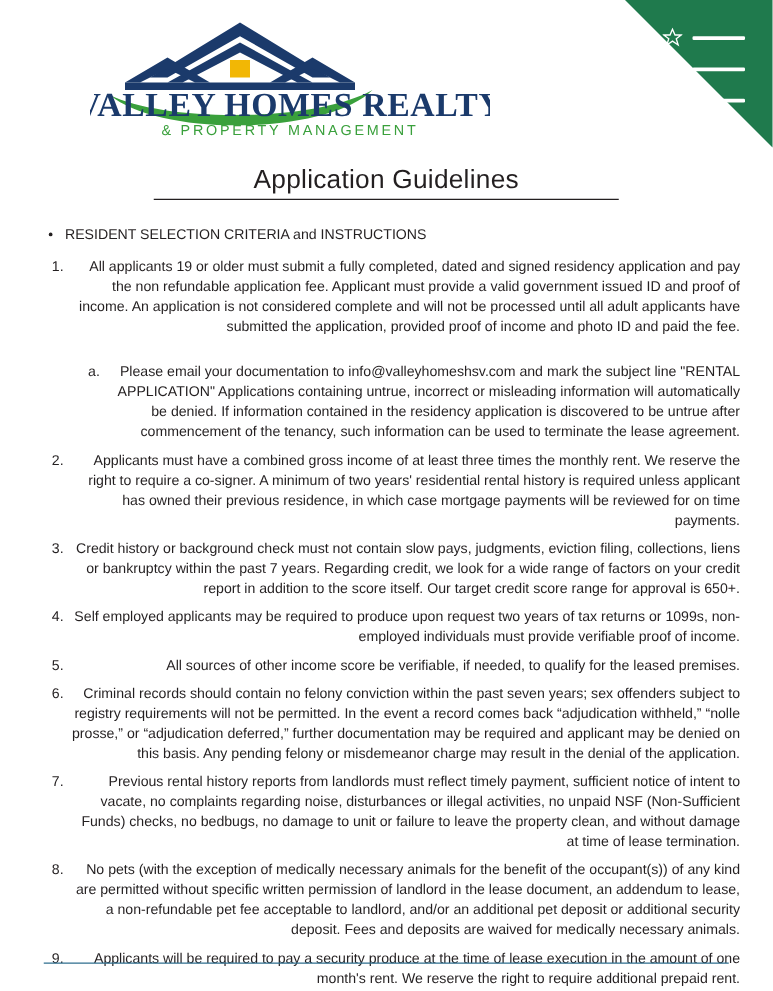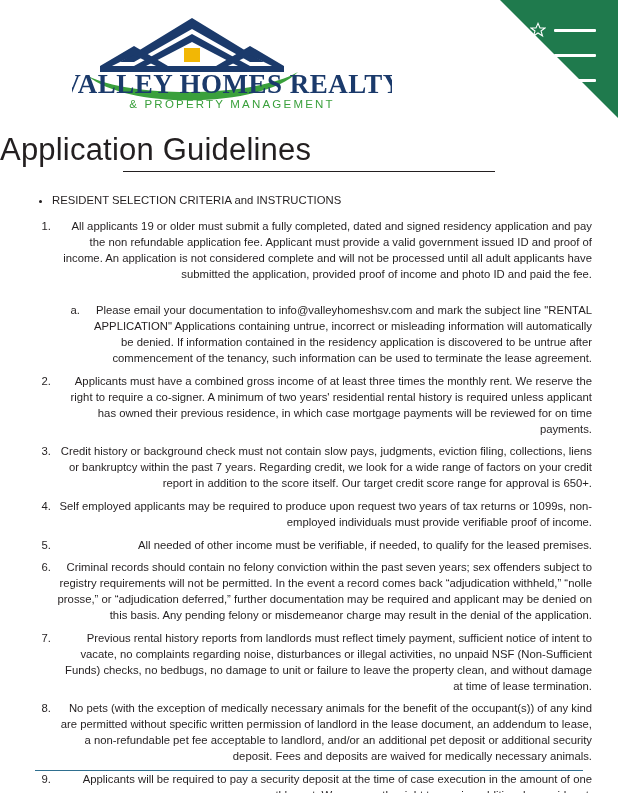--- a/index.html
+++ b/index.html
@@ -72,21 +72,22 @@
   }
   .menu-line {
     width: 42px;
     height: 3px;
     background: #ffffff;
     border-radius: 1px;
   }
 
   
   .doc-title {
-    font-size: 31px;
+    text-align: center;
+    font-size: 21px;
     font-weight: normal;
     color: #231f20;
     letter-spacing: 0.2px;
     margin: 14px 0 0 0;
     padding-bottom: 3px;
   }
   .title-underline {
     width: 372px;
     height: 1px;
     background: #231f20;
@@ -204,22 +205,22 @@
     <ol class="numbered">
       <li>
         <span>All applicants 19 or older must submit a fully completed, dated and signed residency application and pay the non refundable application fee. Applicant must provide a valid government issued ID and proof of income. An application is not considered complete and will not be processed until all adult applicants have submitted the application, provided proof of income and photo ID and paid the fee.</span>
         <ol class="alpha">
           <li>Please email your documentation to info@valleyhomeshsv.com and mark the subject line "RENTAL APPLICATION" Applications containing untrue, incorrect or misleading information will automatically be denied. If information contained in the residency application is discovered to be untrue after commencement of the tenancy, such information can be used to terminate the lease agreement.</li>
         </ol>
       </li>
       <li>Applicants must have a combined gross income of at least three times the monthly rent. We reserve the right to require a co-signer. A minimum of two years' residential rental history is required unless applicant has owned their previous residence, in which case mortgage payments will be reviewed for on time payments.</li>
       <li>Credit history or background check must not contain slow pays, judgments, eviction filing, collections, liens or bankruptcy within the past 7 years. Regarding credit, we look for a wide range of factors on your credit report in addition to the score itself. Our target credit score range for approval is 650+.</li>
       <li>Self employed applicants may be required to produce upon request two years of tax returns or 1099s, non-employed individuals must provide verifiable proof of income.</li>
-      <li>All needed of other income must be verifiable, if needed, to qualify for the leased premises.</li>
+      <li>All sources of other income score be verifiable, if needed, to qualify for the leased premises.</li>
       <li>Criminal records should contain no felony conviction within the past seven years; sex offenders subject to registry requirements will not be permitted. In the event a record comes back “adjudication withheld,” “nolle prosse,” or “adjudication deferred,” further documentation may be required and applicant may be denied on this basis. Any pending felony or misdemeanor charge may result in the denial of the application.</li>
       <li>Previous rental history reports from landlords must reflect timely payment, sufficient notice of intent to vacate, no complaints regarding noise, disturbances or illegal activities, no unpaid NSF (Non-Sufficient Funds) checks, no bedbugs, no damage to unit or failure to leave the property clean, and without damage at time of lease termination.</li>
       <li>No pets (with the exception of medically necessary animals for the benefit of the occupant(s)) of any kind are permitted without specific written permission of landlord in the lease document, an addendum to lease, a non-refundable pet fee acceptable to landlord, and/or an additional pet deposit or additional security deposit. Fees and deposits are waived for medically necessary animals.</li>
-      <li>Applicants will be required to pay a security deposit at the time of case execution in the amount of one month's rent. We reserve the right to require additional prepaid rent.</li>
+      <li>Applicants will be required to pay a security produce at the time of lease execution in the amount of one month's rent. We reserve the right to require additional prepaid rent.</li>
     </ol>
   </div>
 
   <div class="footer-rule"></div>
 </div>
 
 </body></html>

